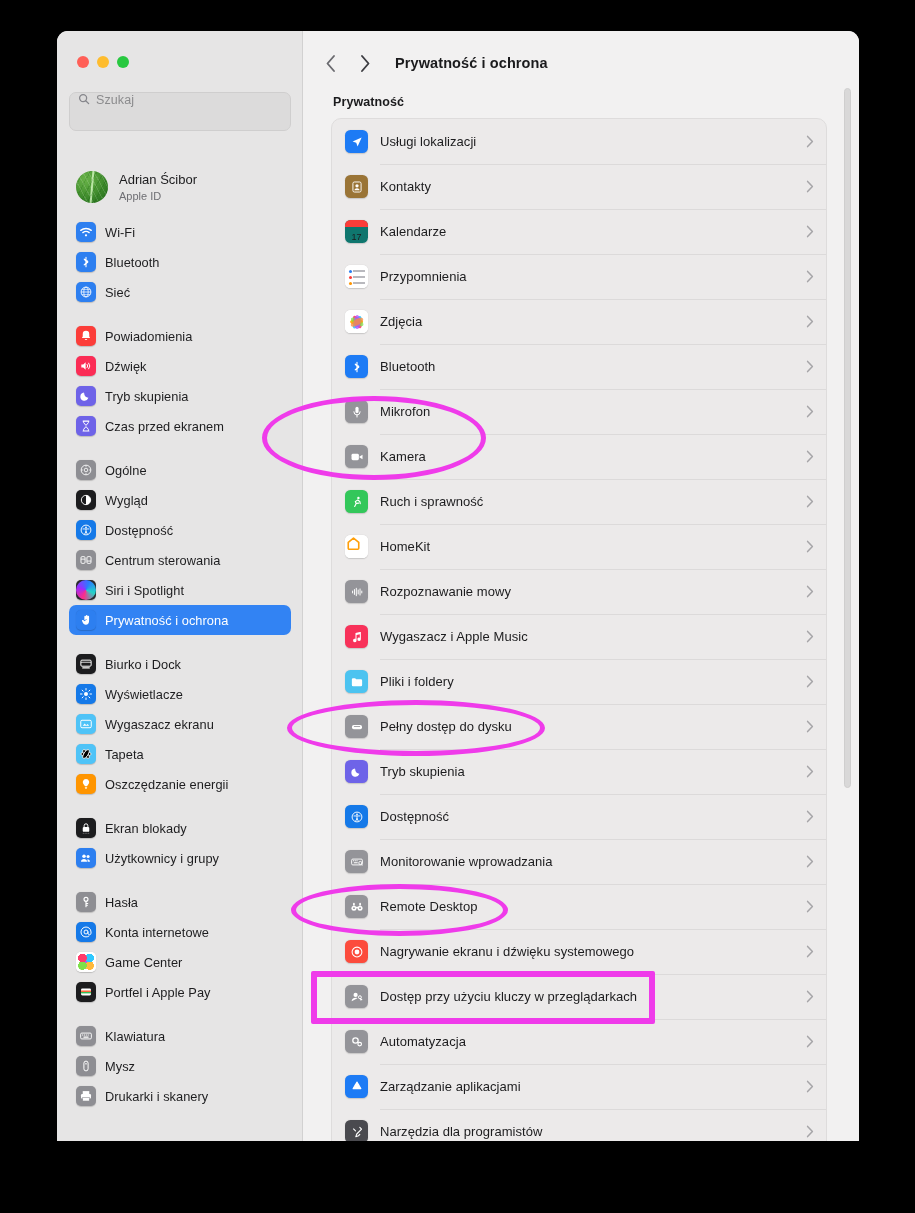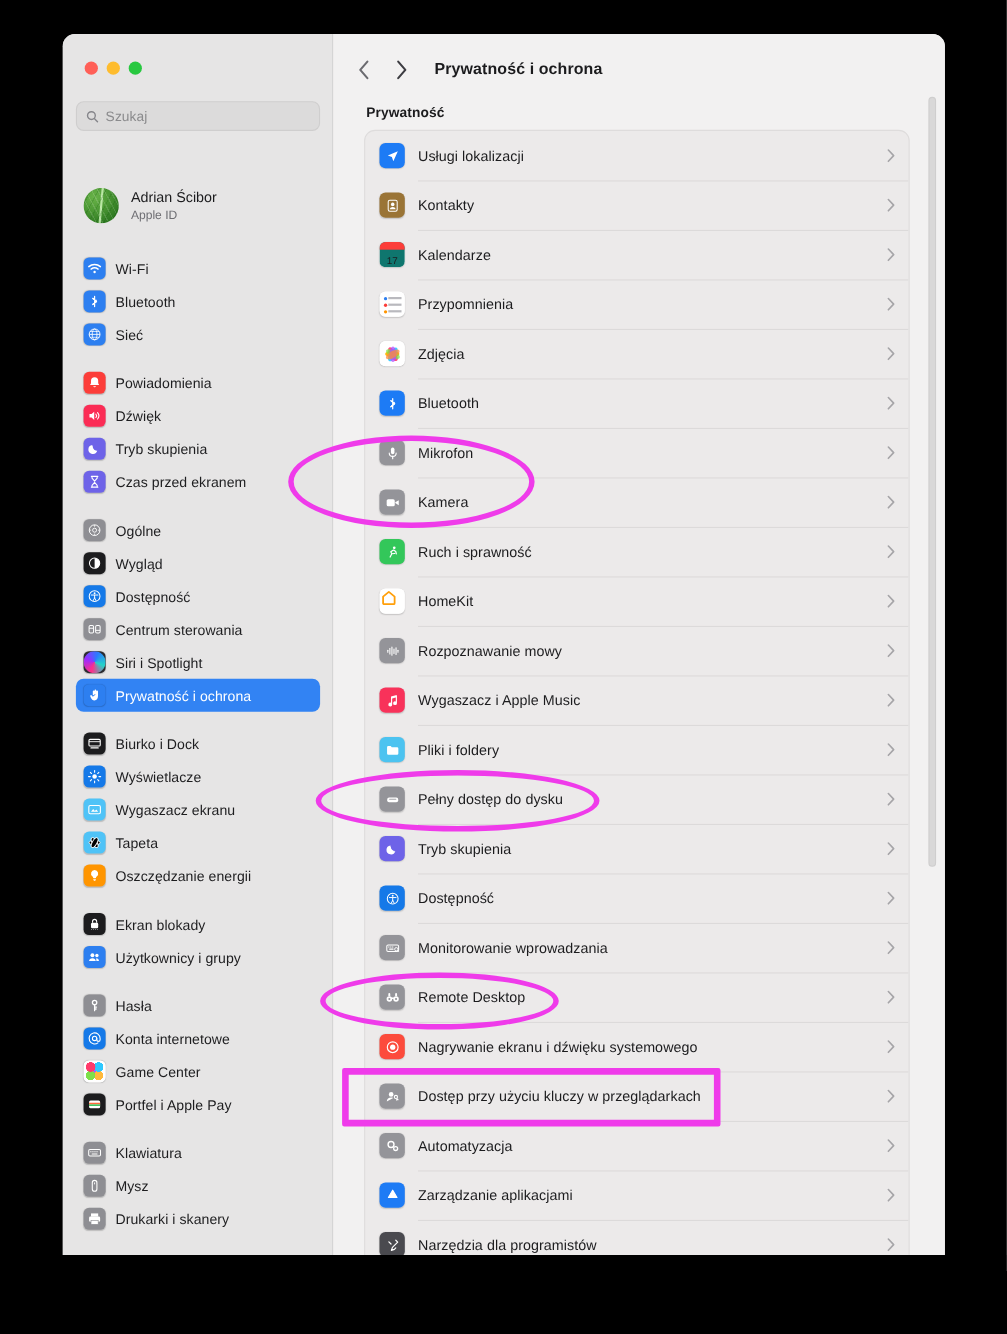--- a/index.html
+++ b/index.html
@@ -36,25 +36,25 @@
     position: absolute; left: 20px; top: 25px;
     display: flex; gap: 8px; align-items: center;
   }
   .light { width: 12px; height: 12px; border-radius: 50%; display:block; }
   .light.red { background: #ff5f57; }
   .light.yellow { background: #febc2e; }
   .light.green { background: #28c840; }
 
   .searchbox {
     position: absolute; left: 12px; top: 61px;
-    width: 222px; height: 27px;
+    width: 222px; height: 39px;
     background: #dcdbdb;
     border: 0.5px solid #cfcece;
     border-radius: 7px;
-    display: flex; align-items: center;
+    display: flex; 
     padding: 0 8px;
     gap: 6px;
   }
   .searchbox .magn { flex: 0 0 auto; display:flex; }
   .searchbox .ph { font-size: 12.5px; color: #8b8b8d; letter-spacing: .1px; }
 
   .account {
     position: absolute; left: 12px; top: 126px;
     width: 222px; height: 46px;
     display: flex; align-items: flex-end; gap: 11px;
@@ -77,21 +77,21 @@
   .avatar::after {
     content:""; position:absolute; inset:0;
     background:
       repeating-linear-gradient(62deg, rgba(255,255,255,.13) 0 1px, transparent 1px 5px),
       repeating-linear-gradient(-62deg, rgba(0,70,0,.16) 0 1px, transparent 1px 6px);
   }
   .account .names { display: flex; flex-direction: column; justify-content: center; }
   .account .nm { font-size: 13px; color: #1c1c1e; line-height: 16px; }
   .account .sub { font-size: 11px; color: #6e6e73; line-height: 14px; margin-top: 1px; }
 
-  .navlist { position: absolute; left: 12px; top: 186px; width: 222px; margin-top: 12px; }
+  .navlist { position: absolute; left: 12px; top: 186px; width: 222px; }
   .nav-gap { height: 14px; }
   .navrow {
     height: 30px;
     display: flex; align-items: center;
     gap: 9px;
     padding-left: 7px;
     border-radius: 7px;
     margin-bottom: 0px;
   }
   .navrow .lbl { font-size: 12.8px; color: #1d1d1f; white-space: nowrap; letter-spacing: .05px; }

